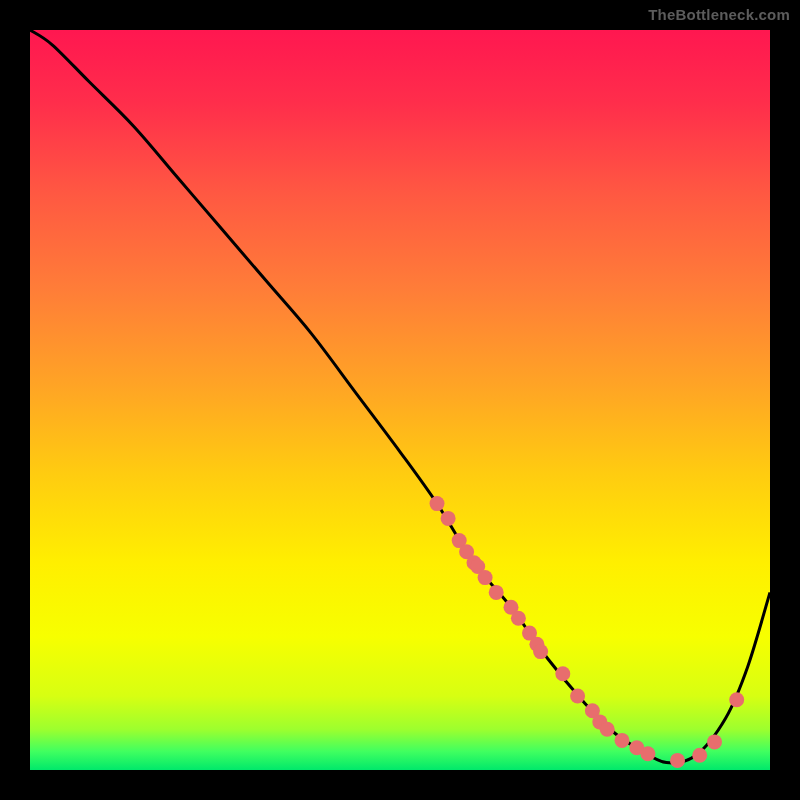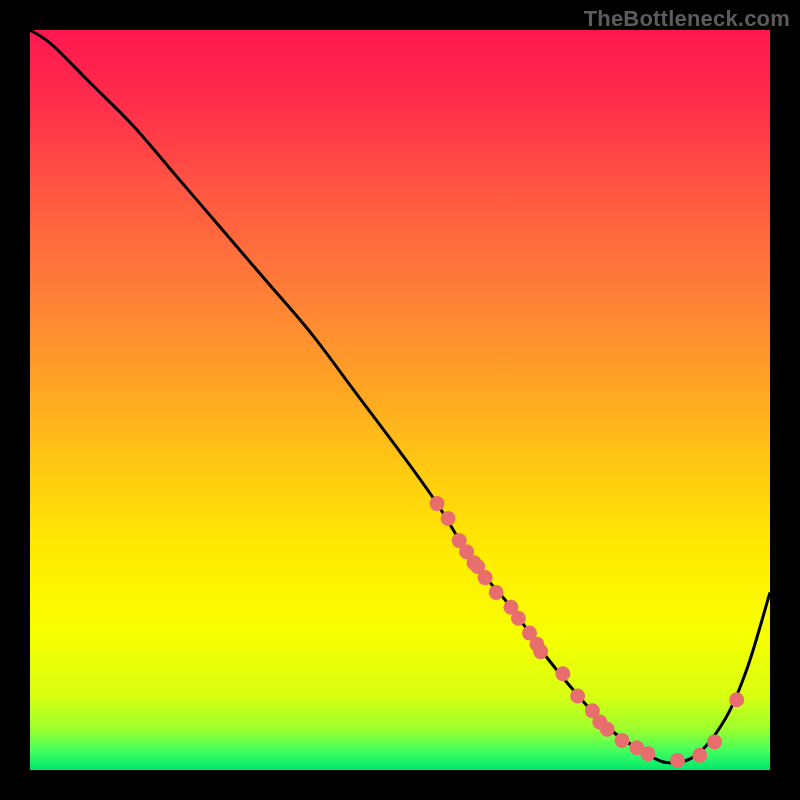--- a/index.html
+++ b/index.html
@@ -32,21 +32,21 @@
     left: 0;
     top: 0;
     width: 100%;
     height: 100%;
   }
   .watermark {
     position: absolute;
     top: 6px;
     right: 10px;
     color: #5c5c5c;
-    font-size: 22px;
+    font-size: 15px;
     font-weight: bold;
     letter-spacing: 0.2px;
   }
   svg.curve-layer {
     position: absolute;
     left: 0;
     top: 0;
     width: 100%;
     height: 100%;
   }

